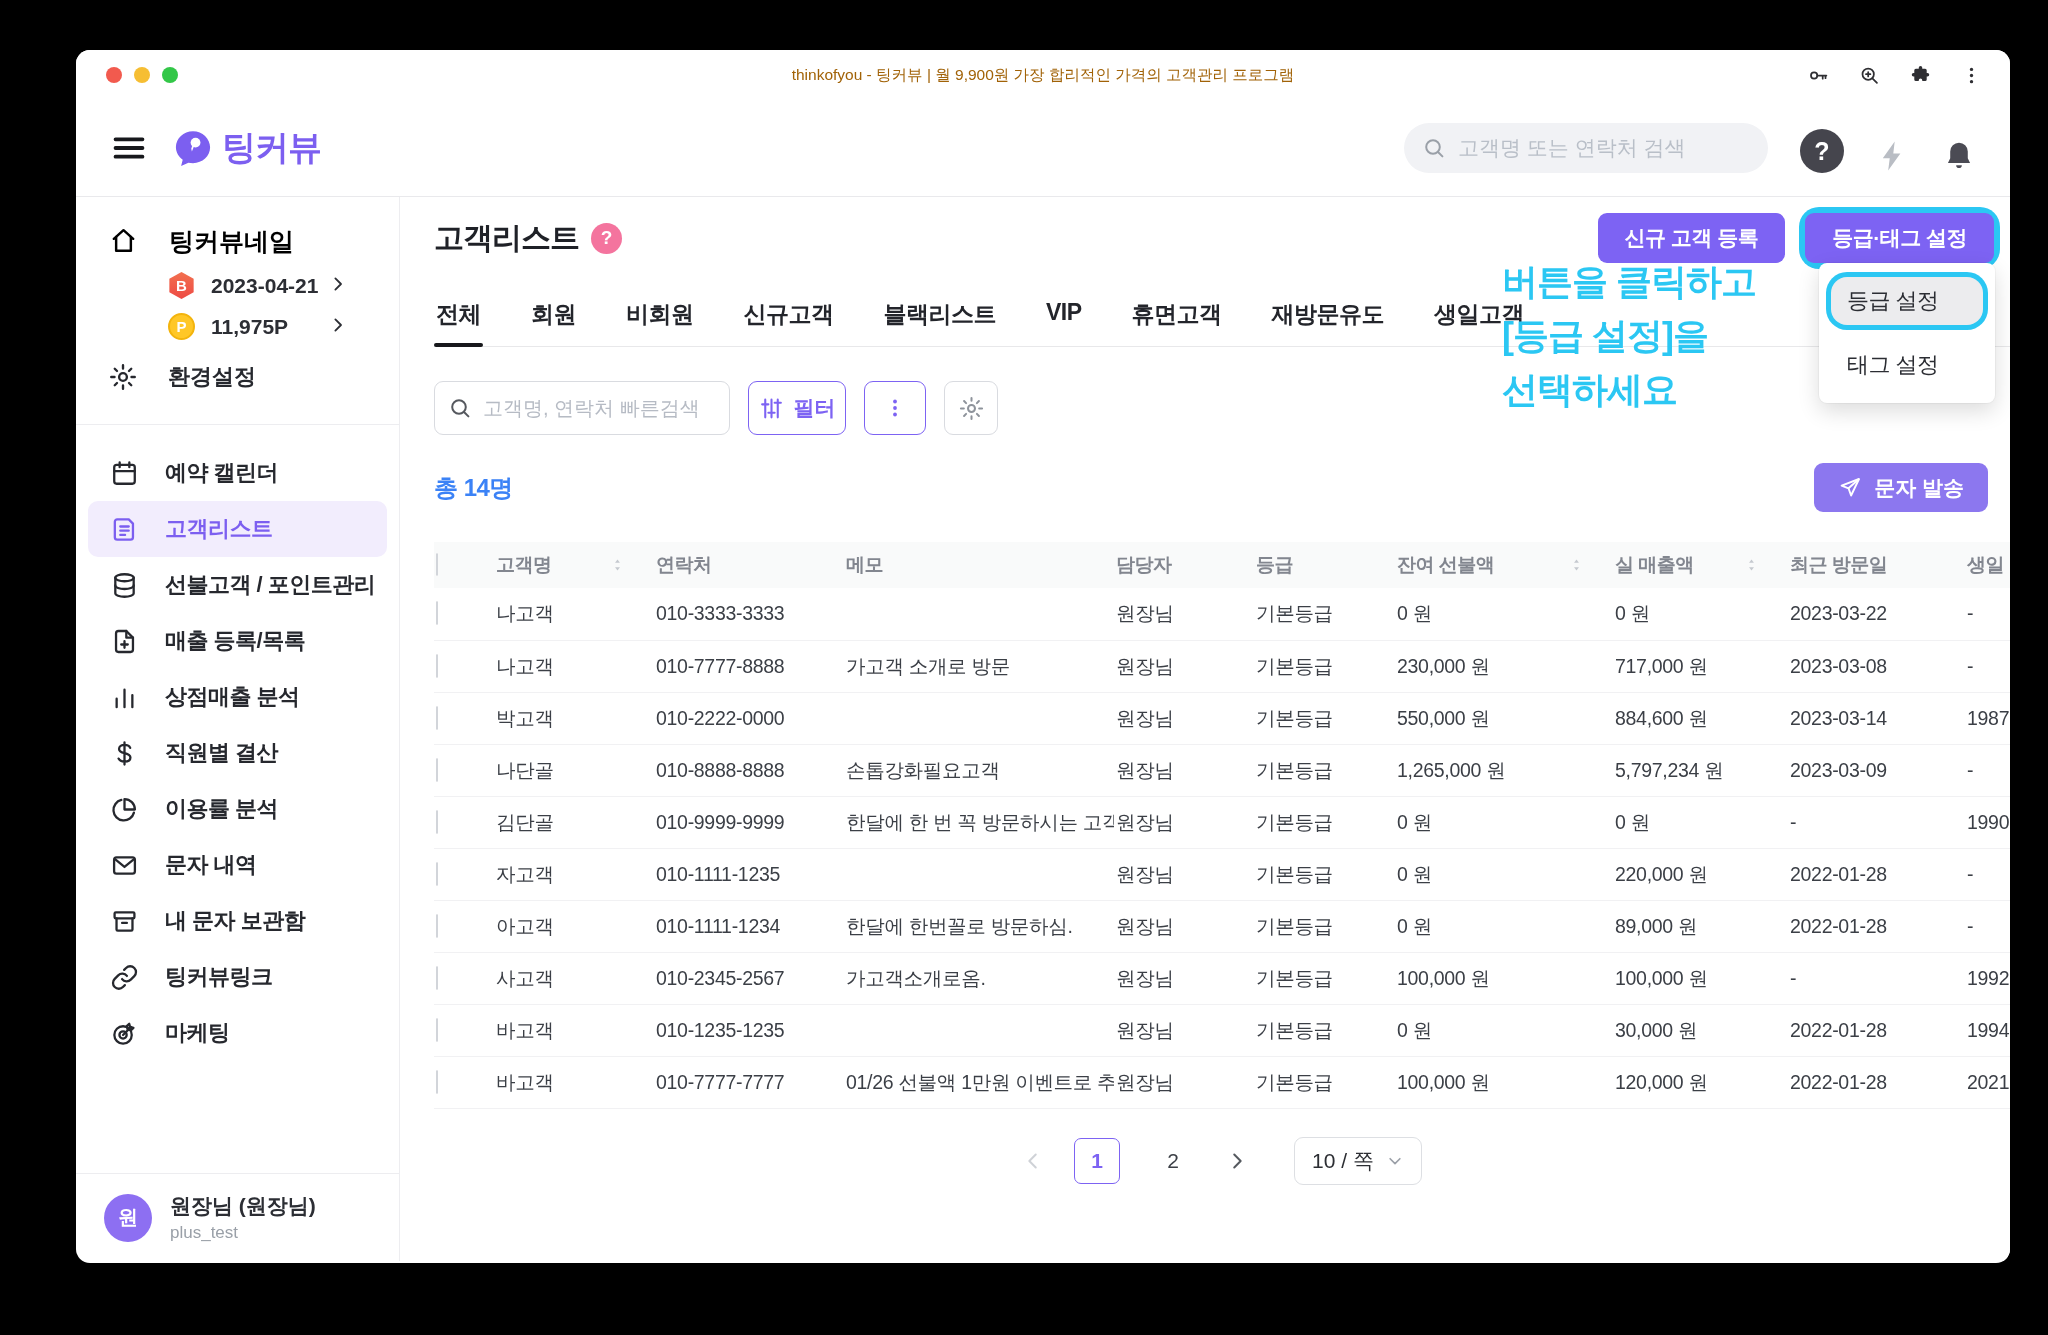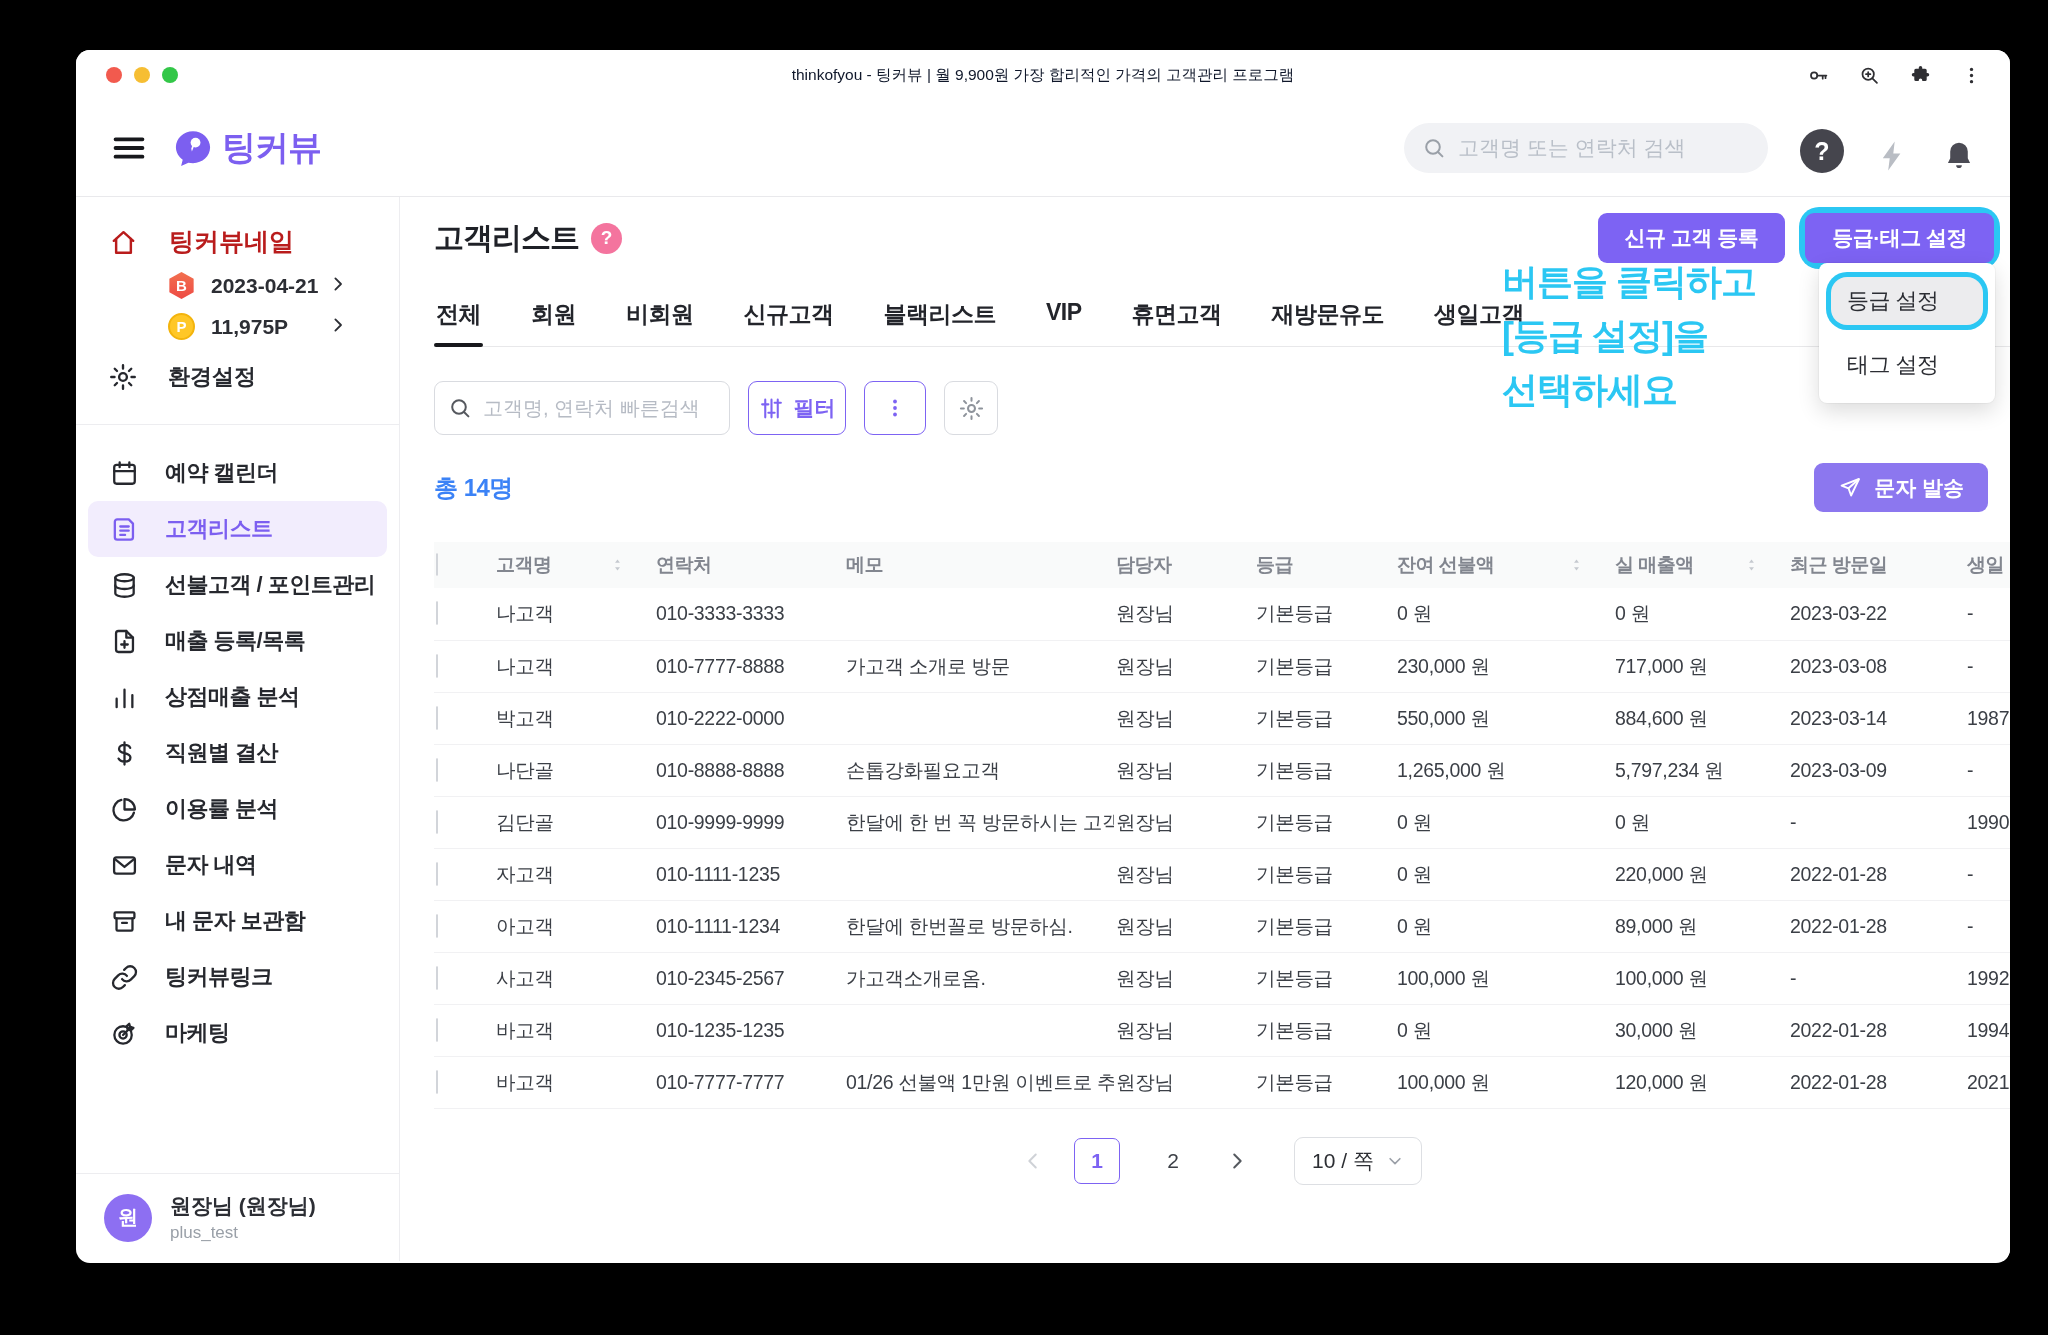--- a/index.html
+++ b/index.html
@@ -6,21 +6,21 @@
   html,body { background:#000; }
   body { font-family:"Liberation Sans","DejaVu Sans",sans-serif; }
   .stage { position:relative; width:2048px; height:1335px; background:#000; overflow:hidden; }
   .window { position:absolute; left:76px; top:50px; width:1934px; height:1213px; background:#fff; border-radius:14px; overflow:hidden; }
 
   
   .browser-bar { height:50px; position:relative; background:#fff; }
   .traffic { position:absolute; left:30px; top:17px; display:flex; gap:12px; }
   .traffic i { width:16px; height:16px; border-radius:50%; display:block; }
   .t-red{background:#f25a4e;} .t-yellow{background:#f6be33;} .t-green{background:#33c748;}
-  .browser-title { position:absolute; left:0; right:0; top:0; height:50px; display:flex; align-items:center; justify-content:center; font-size:15.5px; color:#0f172a; }
+  .browser-title { position:absolute; left:0; right:0; top:0; height:50px; display:flex; align-items:center; justify-content:center; font-size:15.5px; color:#a16207; }
   .browser-icons { position:absolute; right:28px; top:0; height:50px; display:flex; align-items:center; gap:30px; color:#2f2f33; }
   .browser-icons .icon svg { width:21px; height:21px; display:block; }
 
   
   .app-header { height:97px; border-bottom:1px solid #e9e9ec; display:flex; align-items:center; padding:0 34px; }
   .hamburger { color:#17181c; cursor:pointer; }
   .hamburger svg { width:38px; height:38px; display:block; }
   .logo { display:flex; align-items:center; gap:10px; margin-left:26px; color:var(--purple); }
   .logo .icon svg { width:38px; height:38px; display:block; }
   .logo-text { font-size:34px; font-weight:800; letter-spacing:-1px; }
@@ -30,21 +30,21 @@
   .header-search input { border:none; outline:none; background:transparent; font-size:21px; color:#3b3f46; width:270px; font-family:inherit; }
   .header-search input::placeholder { color:#b9bfc8; }
   .help-circle { width:44px; height:44px; border-radius:50%; background:#45454d; color:#fff; font-size:25px; font-weight:800; display:flex; align-items:center; justify-content:center; }
   .bolt svg { width:34px; height:34px; color:#b9bdc4; display:block; }
   .bell svg { width:34px; height:34px; color:#4b4b54; display:block; }
 
   
   .app-body { display:flex; height:1064px; }
   .sidebar { width:324px; border-right:1px solid #ededf0; display:flex; flex-direction:column; flex-shrink:0; }
   .sb-top { padding:28px 16px 16px 32px; }
-  .sb-home { display:flex; align-items:flex-end; gap:30px; color:#b91c1c; }
+  .sb-home { display:flex; align-items:flex-start; gap:30px; color:#000000; }
   .sb-home svg { width:31px; height:31px; }
   .shop-name { font-size:25px; font-weight:800; }
   .sb-sub { display:flex; align-items:center; margin:14px 0 0 60px; }
   .sb-sub .chev { margin-left:auto; margin-right:36px; color:#2c2e34; }
   .sb-sub .chev svg { width:18px; height:18px; }
   .sb-sub-label { font-size:21px; font-weight:700; color:#2c2e34; margin-left:16px; }
   .badge-b { width:27px; height:27px; background:linear-gradient(180deg,#f2704f,#ee4b45); clip-path:polygon(50% 0,95% 25%,95% 75%,50% 100%,5% 75%,5% 25%); color:#fff; font-size:15px; font-weight:800; display:flex; align-items:center; justify-content:center; }
   .badge-p { width:27px; height:27px; border-radius:50%; background:#ffc727; border:2.5px solid #f3b40d; color:#fff; font-size:15px; font-weight:800; display:flex; align-items:center; justify-content:center; }
   .sb-settings { display:flex; align-items:center; gap:30px; margin-top:22px; color:#26282e; }
   .sb-settings svg { width:30px; height:30px; }

